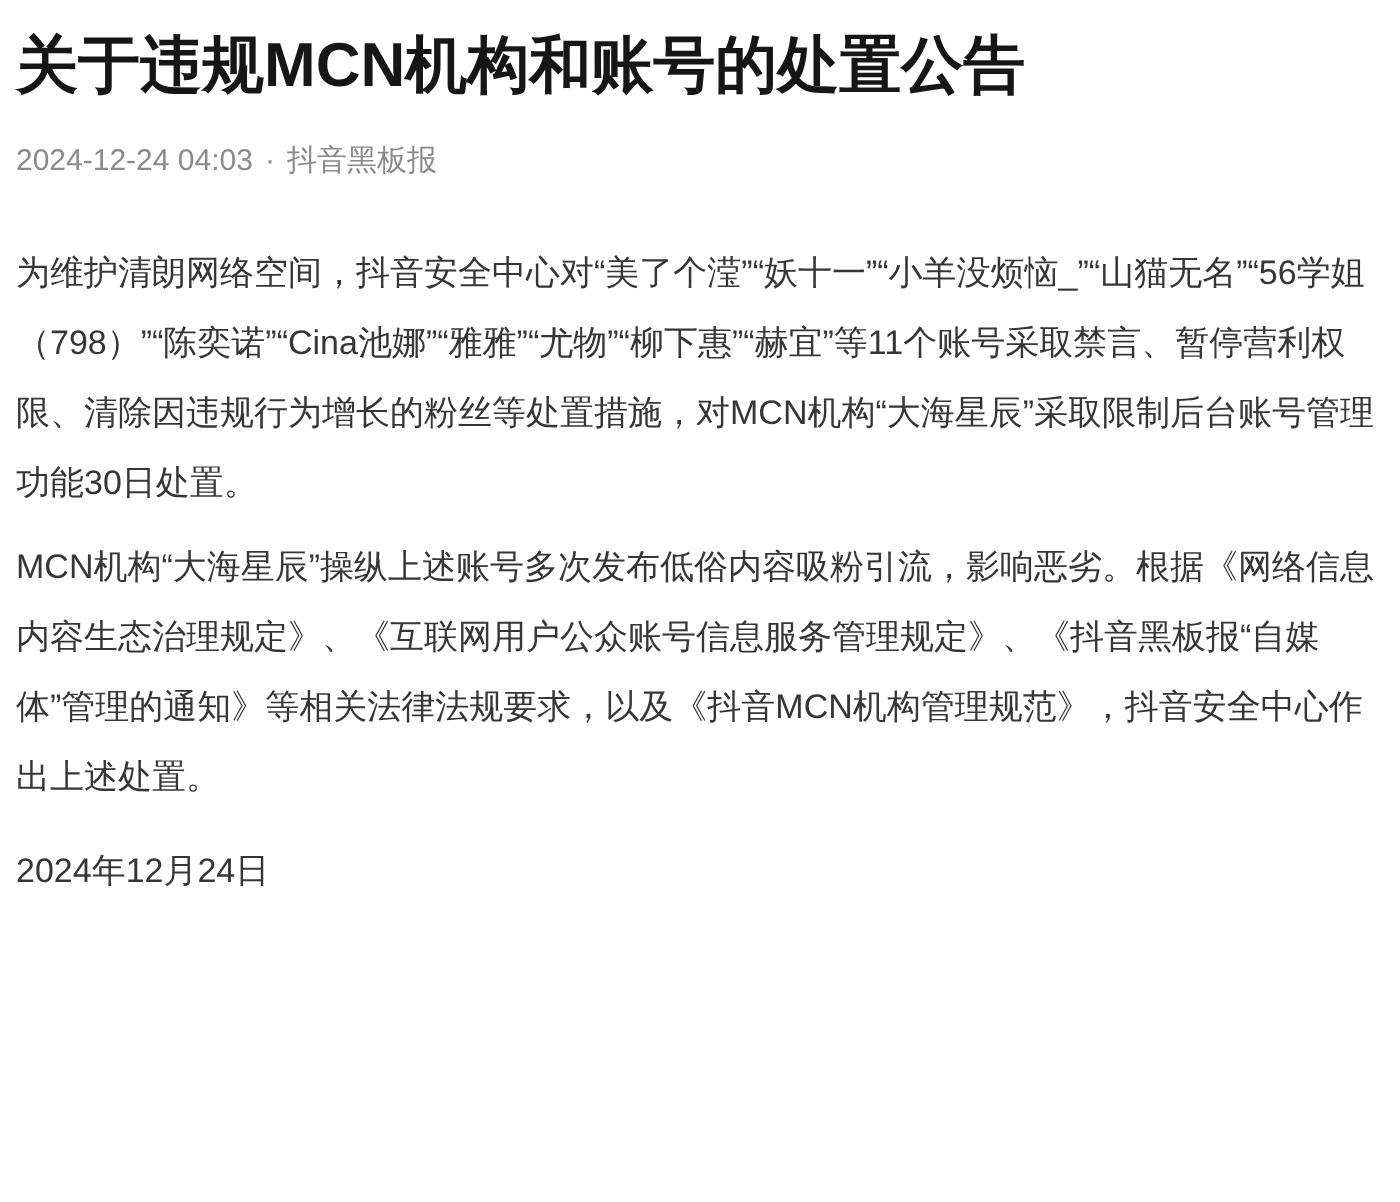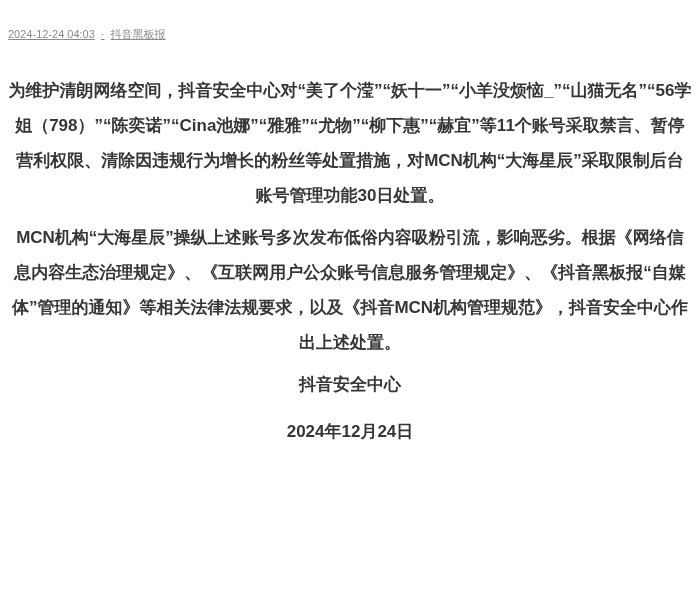--- a/index.html
+++ b/index.html
@@ -25,54 +25,52 @@
     padding:8px 8px 0 8px;
   }
   .title{
     margin:4px 0 16px 0;
     font-size:31px;
     line-height:42px;
     font-weight:700;
     color:var(--title_text);
   }
   .meta{
-    font-size:11px;
+    font-size:15px;
     line-height:21px;
     color:var(--meta_text);
     margin:16px 0 28px 0;
-    text-decoration:underline;
   }
   .meta .sep{
     margin:0 6px;
   }
   .body-p{
     margin:0 0 7px 0;
     font-size:17px;
     line-height:35px;
     color:var(--body_text);
-    text-align:center;
+    text-align:left;
     word-break:break-word;
-    font-weight:bold;
   }
   .date-p{
     margin-top:12px;
   }
 </style>
 </head>
 <body>
 
 <article class="article">
 
+  <h1 class="title">关于违规MCN机构和账号的处置公告</h1>
 
   <div class="meta">
     <span>2024-12-24 04:03</span><span class="sep">·</span><span>抖音黑板报</span>
   </div>
 
   <p class="body-p">为维护清朗网络空间，抖音安全中心对“美了个滢”“妖十一”“小羊没烦恼_”“山猫无名”“56学姐（798）”“陈奕诺”“Cina池娜”“雅雅”“尤物”“柳下惠”“赫宜”等11个账号采取禁言、暂停营利权限、清除因违规行为增长的粉丝等处置措施，对MCN机构“大海星辰”采取限制后台账号管理功能30日处置。</p>
 
   <p class="body-p">MCN机构“大海星辰”操纵上述账号多次发布低俗内容吸粉引流，影响恶劣。根据《网络信息内容生态治理规定》、《互联网用户公众账号信息服务管理规定》、《抖音黑板报“自媒体”管理的通知》等相关法律法规要求，以及《抖音MCN机构管理规范》，抖音安全中心作出上述处置。</p>
 
 
-  <p class="body-p">抖音安全中心</p>
 
   <p class="body-p date-p">2024年12月24日</p>
 
 </article>
 
 </body></html>

